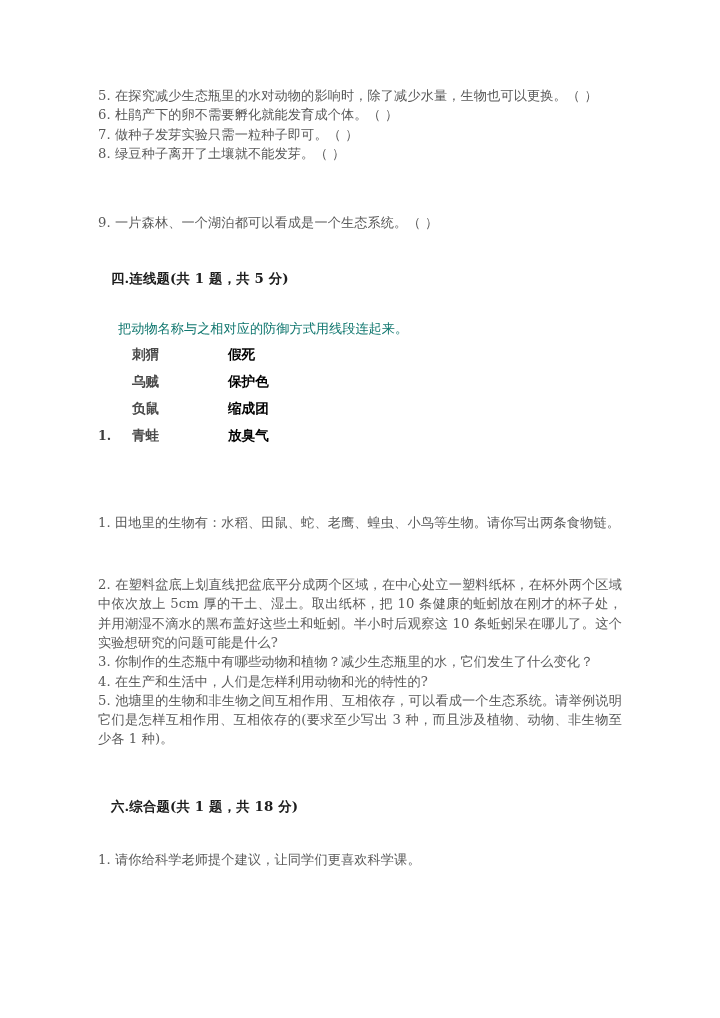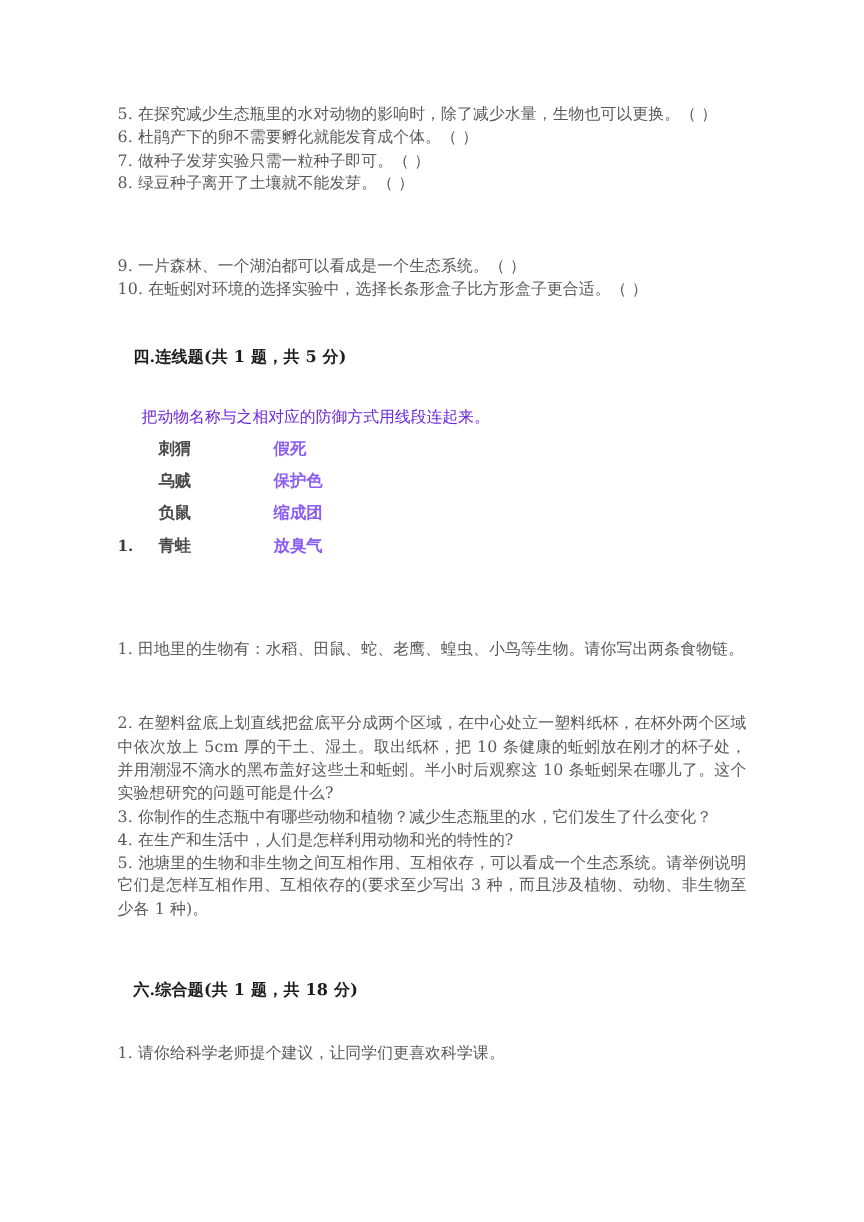--- a/index.html
+++ b/index.html
@@ -41,21 +41,21 @@
     font-size: 13.4px;
     line-height: 19px;
     font-weight: bold;
     margin: 13px;
     letter-spacing: 0.15px;
   }
   .gap-xl { height: 30px; }
 
   
   .match-intro {
-    color: #6d28d9;
+    color: #0f766e;
     font-size: 13.2px;
     line-height: 19.3px;
     margin: 0 0 7px 20px;
   }
   .match-list {
     margin: 0;
     padding: 0;
     list-style: none;
   }
   .match-row {
@@ -73,21 +73,21 @@
   .match-num.empty { visibility: hidden; }
   .match-animal {
     width: 96px;
     flex: 0 0 96px;
     color: #4a4a4a;
     font-size: 13.6px;
     font-weight: bold;
     font-family: "DejaVu Sans", "Liberation Sans", sans-serif;
   }
   .match-defense {
-    color: #8b5cf6;
+    color: #000000;
     font-size: 13.6px;
     font-weight: bold;
     font-family: "DejaVu Sans", "Liberation Sans", sans-serif;
     white-space: pre;
   }
 </style>
 </head>
 <body>
 
 <div class="page">
@@ -100,21 +100,20 @@
       <p class="q">6. 杜鹃产下的卵不需要孵化就能发育成个体。（      ）</p>
       <p class="q">7. 做种子发芽实验只需一粒种子即可。（      ）</p>
       <p class="q">8. 绿豆种子离开了土壤就不能发芽。（      ）</p>
     </div>
 
     <div class="gap-xl"></div>
     <div style="height:20px"></div>
 
     <div>
       <p class="q">9. 一片森林、一个湖泊都可以看成是一个生态系统。（      ）</p>
-      <p class="q">10. 在蚯蚓对环境的选择实验中，选择长条形盒子比方形盒子更合适。（      ）</p>
     </div>
 
     <div style="height:24px"></div>
 
     <h2 class="section-head">四.连线题(共 1 题，共 5 分)</h2>
 
     <div style="height:18px"></div>
 
     <p class="match-intro">把动物名称与之相对应的防御方式用线段连起来。</p>
 

